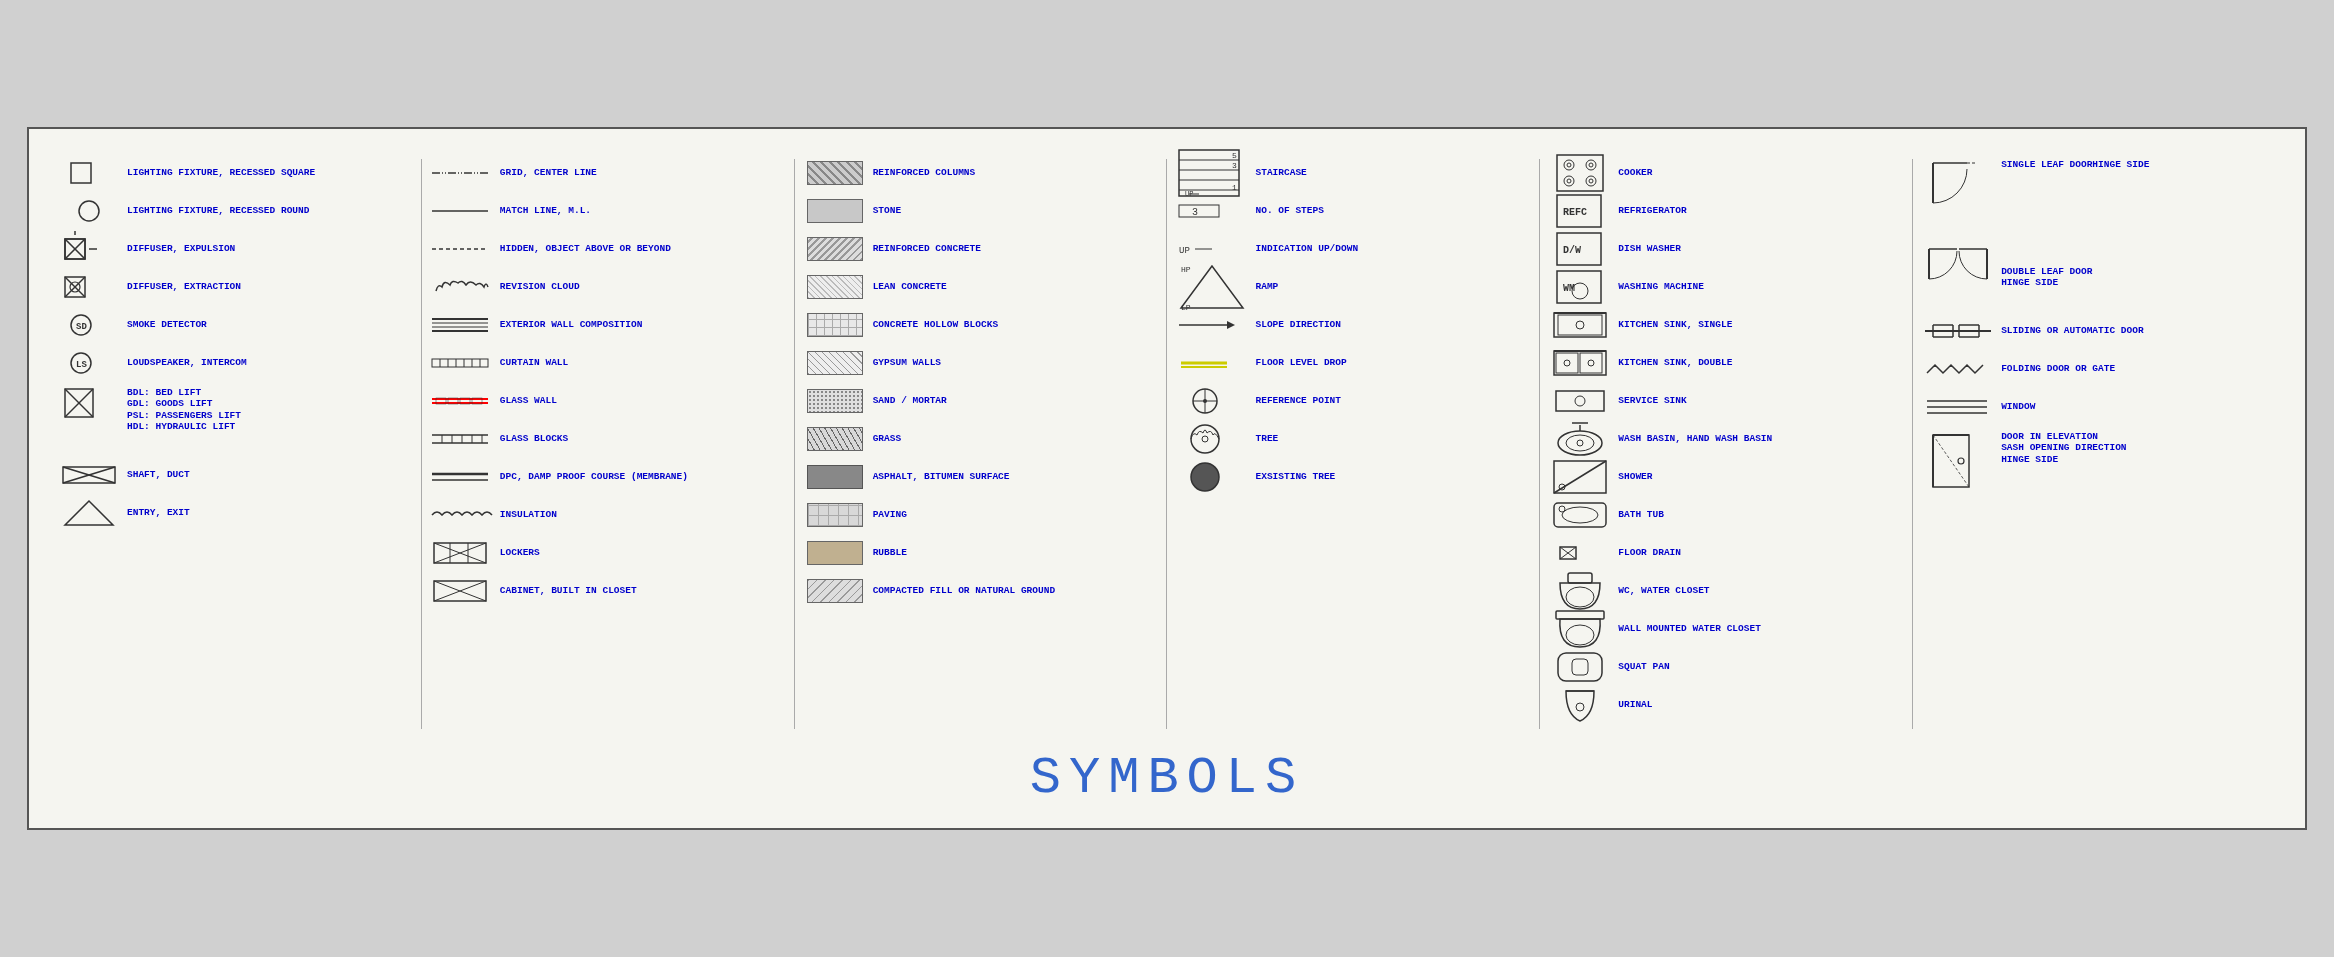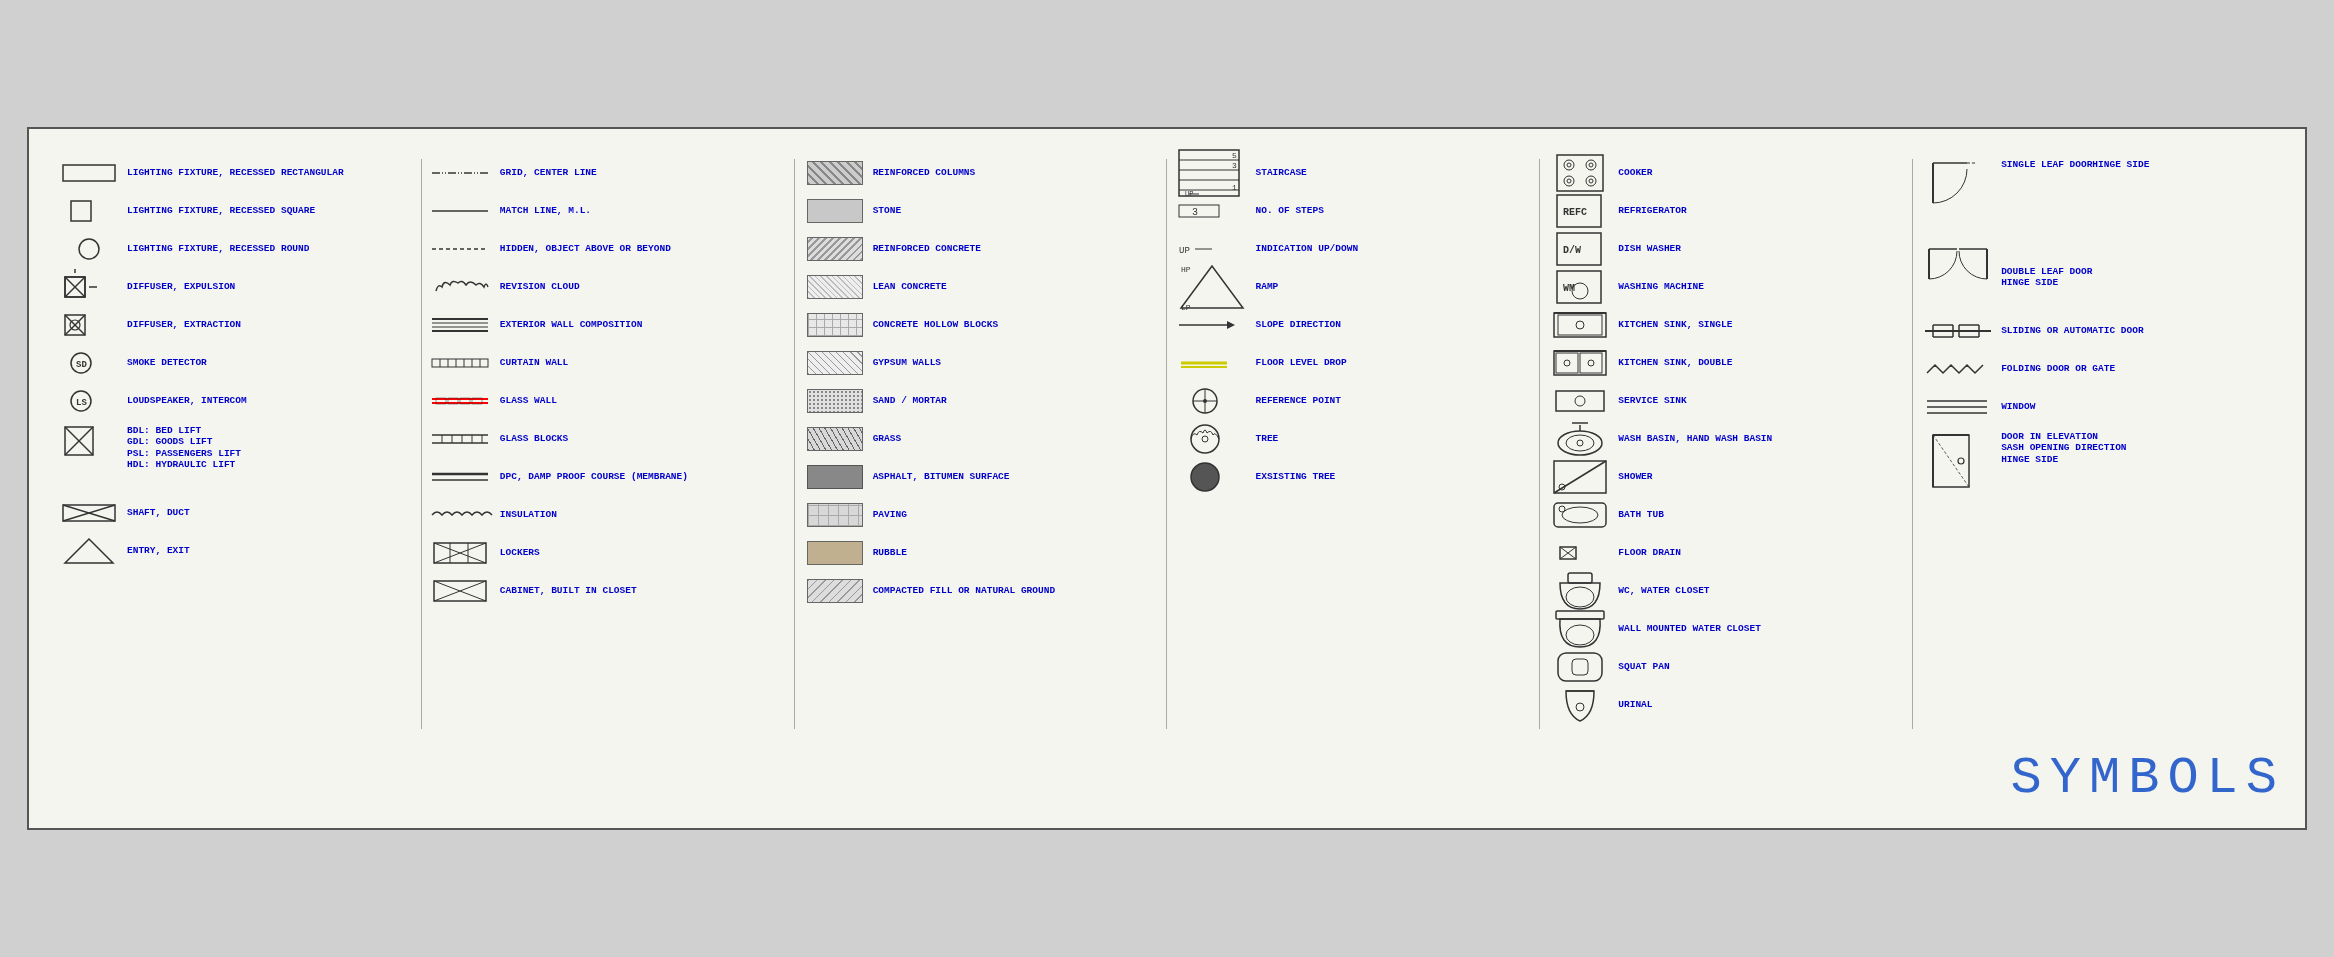--- a/index.html
+++ b/index.html
@@ -67,47 +67,39 @@
     .fill-chb { background: repeating-linear-gradient(90deg, #aaa 0, #aaa 1px, transparent 1px, transparent 8px), repeating-linear-gradient(0deg, #aaa 0, #aaa 1px, transparent 1px, transparent 8px); border: 1px solid #666; width: 56px; height: 24px; background-color: #e8e8e8; }
     .fill-gypsum { background: repeating-linear-gradient(45deg, #999, #999 1px, #eee 1px, #eee 5px); border: 1px solid #666; width: 56px; height: 24px; }
     .fill-sand { background: radial-gradient(circle, #888 1px, transparent 1px) 0 0 / 4px 4px; background-color: #e0e0e0; border: 1px solid #666; width: 56px; height: 24px; }
     .fill-grass { background: repeating-linear-gradient(60deg, #666 0, #666 1px, transparent 1px, transparent 5px); background-color: #d8d8d8; border: 1px solid #666; width: 56px; height: 24px; }
     .fill-asphalt { background: #888; border: 1px solid #555; width: 56px; height: 24px; }
     .fill-paving { background: repeating-linear-gradient(90deg, #aaa 0, #aaa 1px, transparent 1px, transparent 10px), repeating-linear-gradient(0deg, #aaa 0, #aaa 1px, transparent 1px, transparent 10px); background-color: #d8d8d8; border: 1px solid #666; width: 56px; height: 24px; }
     .fill-rubble { background: #c0b090; border: 1px solid #666; width: 56px; height: 24px; }
     .fill-compacted { background: repeating-linear-gradient(135deg, #999, #999 1px, #ddd 1px, #ddd 6px); border: 1px solid #666; width: 56px; height: 24px; }
 
     .title-row {
-      text-align: right;
+      text-align: center;
       margin-top: 20px;
     }
     .title-text {
       font-size: 52px;
       color: #3366cc;
       font-family: 'Courier New', monospace;
       font-weight: normal;
       letter-spacing: 8px;
     }
   </style>
 </head>
 <body>
 
 <div class="legend-container">
   <div class="columns-wrapper">
 
     <div class="col">
 
-      <div class="symbol-row">
-        <div class="symbol-icon">
-          <svg width="56" height="24" viewBox="0 0 56 24">
-            <rect x="2" y="4" width="52" height="16" fill="none" stroke="#333" stroke-width="1.5"></rect>
-          </svg>
-        </div>
-        <span class="symbol-label small">LIGHTING FIXTURE, RECESSED RECTANGULAR</span>
-      </div>
 
       <div class="symbol-row">
         <div class="symbol-icon">
           <svg width="56" height="24" viewBox="0 0 56 24">
             <rect x="10" y="2" width="20" height="20" fill="none" stroke="#333" stroke-width="1.5"></rect>
           </svg>
         </div>
         <span class="symbol-label small">LIGHTING FIXTURE, RECESSED SQUARE</span>
       </div>
 

